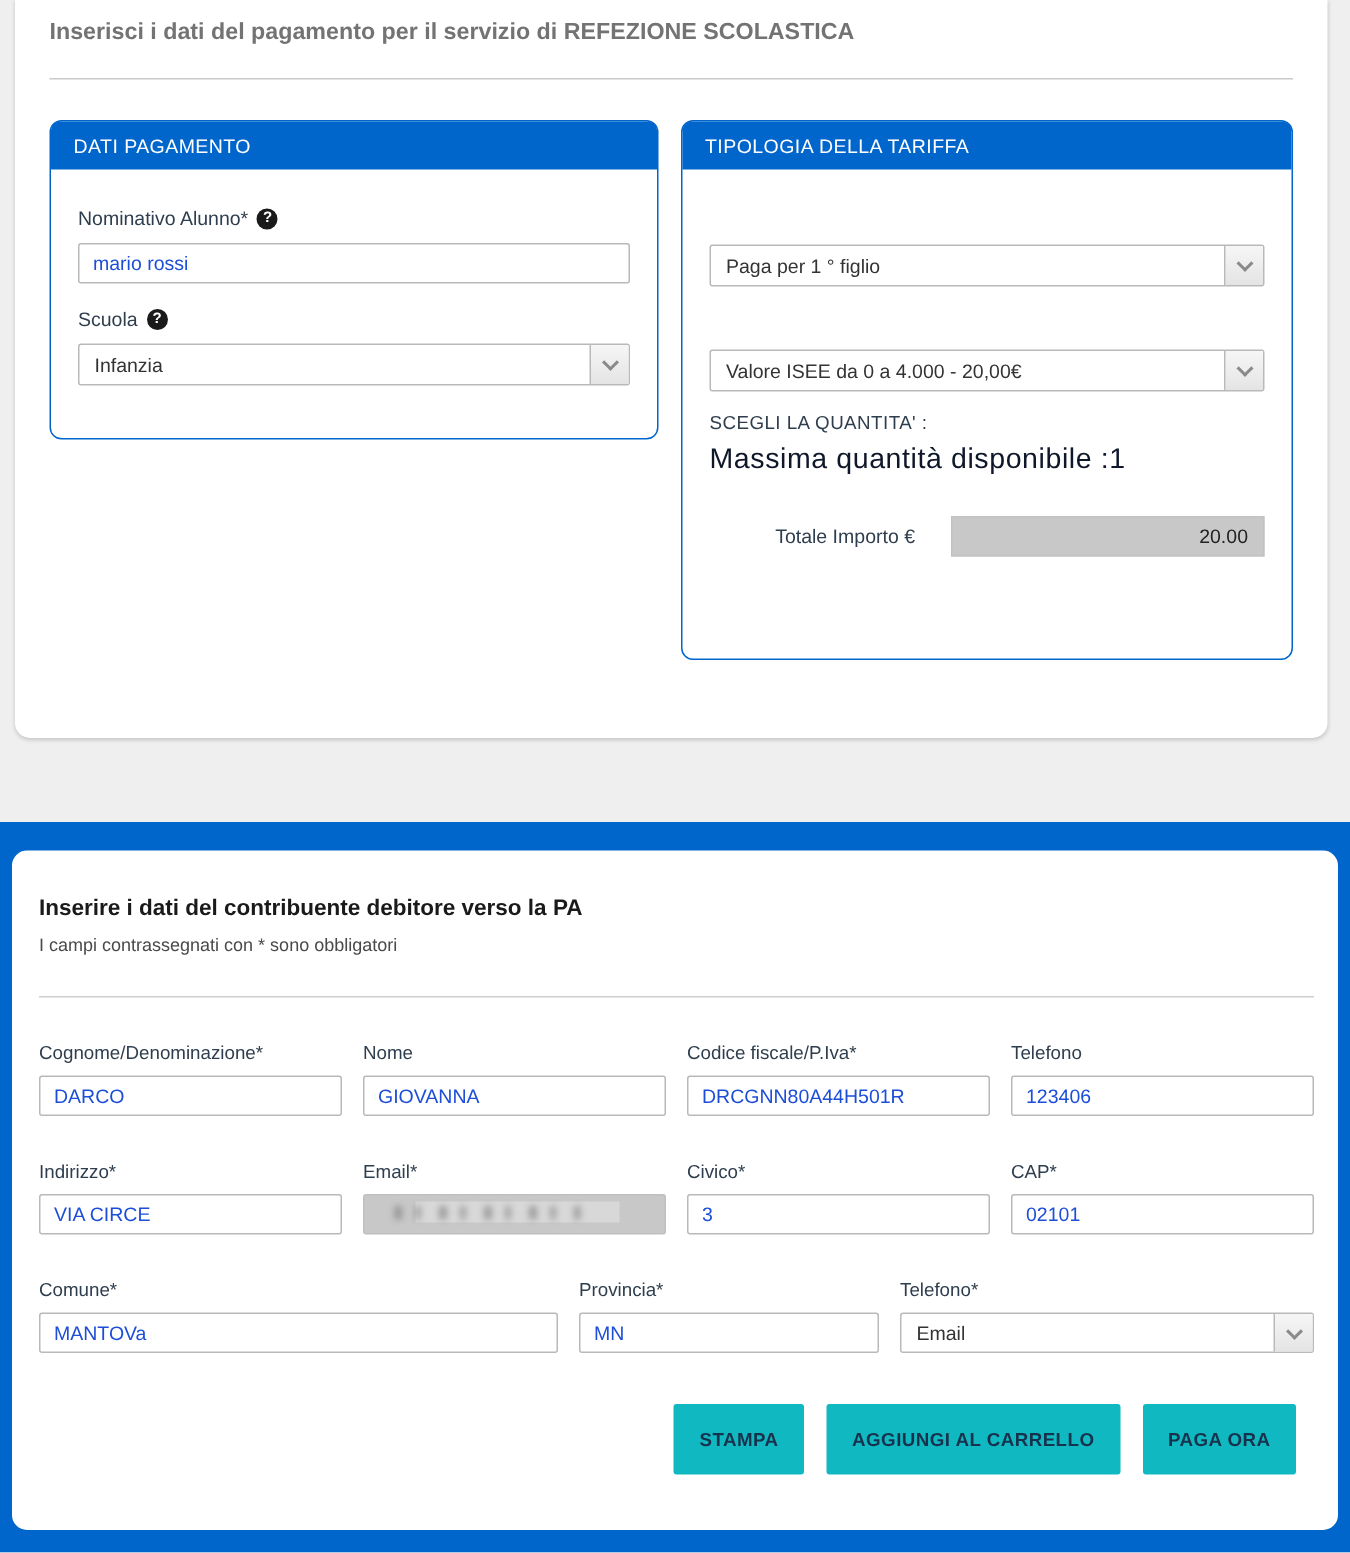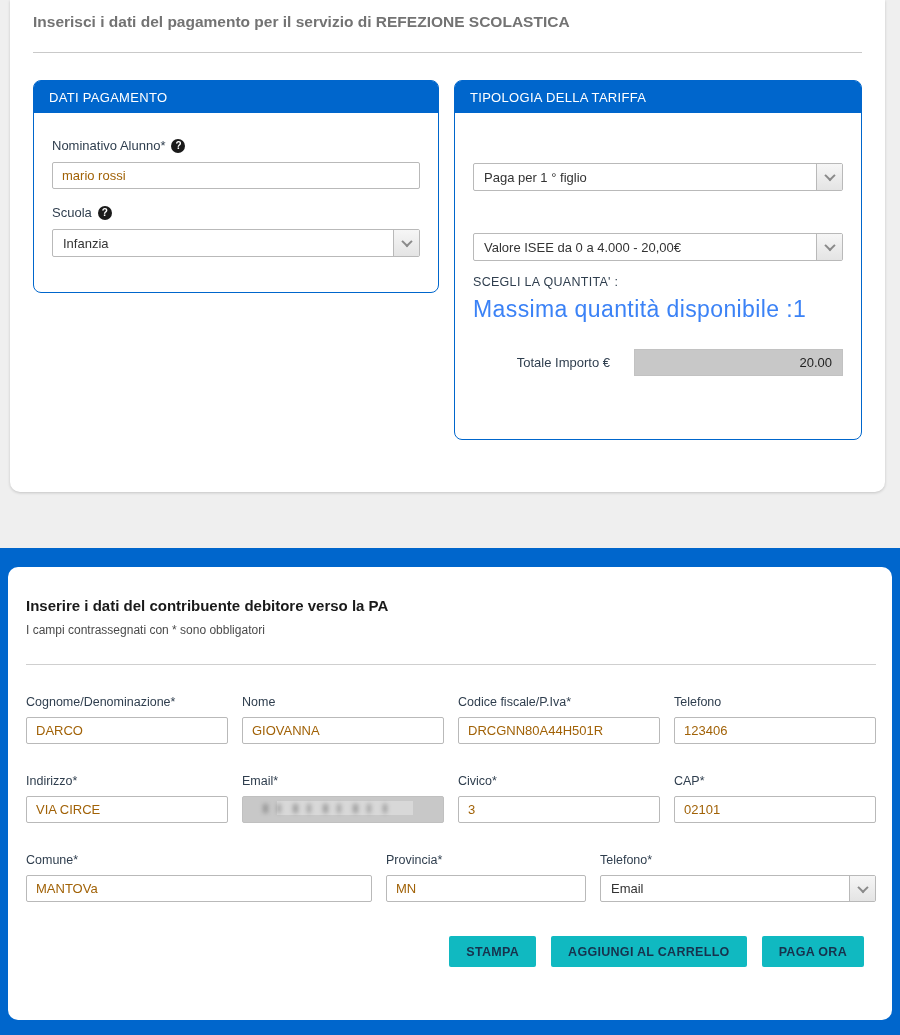--- a/index.html
+++ b/index.html
@@ -57,21 +57,21 @@
   .help-icon {
     width:14px; height:14px; border-radius:50%;
     background:#1a1a1a; color:#fff;
     font-size:10px; font-weight:bold;
     line-height:14px; text-align:center;
     display:inline-block;
   }
   .text-input {
     width:100%; height:27px;
     border:1px solid #b9b9b9; border-radius:2px;
-    padding:0 9px; font-size:13px; color:#a16207;
+    padding:0 9px; font-size:13px; color:#1d4ed8;
     font-family:inherit; background:#fff;
   }
 
   
   .select {
     width:100%; height:28px;
     border:1px solid #b9b9b9; border-radius:2px;
     background:#fff;
     display:flex; align-items:center;
     position:relative; cursor:pointer;
@@ -89,21 +89,21 @@
     border-bottom:2px solid #8a8a8a;
     transform:rotate(45deg) translate(-1px,-1px);
   }
 
   .pl-body { padding-top:25px; }
   .pl-input { margin-top:9px; margin-bottom:16px; }
 
   .pr-select1 { margin-top:50px; }
   .pr-select2 { margin-top:42px; }
   .qty-caption { margin-top:14px; font-size:12.5px; color:#2f3e4e; letter-spacing:.3px; }
-  .qty-max { margin-top:7px; font-size:23px; color:#3b82f6; letter-spacing:.4px; }
+  .qty-max { margin-top:7px; font-size:19px; color:#0f172a; letter-spacing:.4px; }
   .total-row {
     margin-top:26px;
     display:flex; align-items:center; justify-content:flex-end;
   }
   .total-label { font-size:13px; color:#2f3e4e; margin-right:24px; }
   .total-input {
     width:209px; height:27px;
     background:#c8c8c8; border:1px solid #c2c2c2;
     text-align:right; padding-right:10px;
     font-size:13px; color:#222; font-family:inherit;
@@ -153,21 +153,21 @@
     filter:blur(2.2px); opacity:.55;
   }
 
   .buttons-row {
     display:flex; justify-content:flex-end; gap:15px;
     margin-top:34px; margin-right:12px;
   }
   .teal-button {
     background:#10b9c1; color:#17324d;
     border:none; border-radius:2px;
-    height:31px; padding:0 17px;
+    height:47px; padding:0 17px;
     font-size:12.5px; font-weight:bold; letter-spacing:.3px;
     font-family:inherit; cursor:pointer;
   }
 </style>
 </head>
 <body>
 
 <section class="top-card">
   <h1 class="page-title">Inserisci i dati del pagamento per il servizio di REFEZIONE SCOLASTICA</h1>
   <hr class="title-divider">

